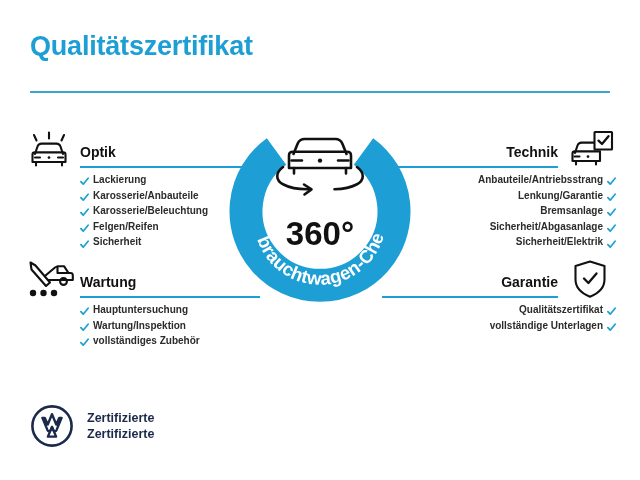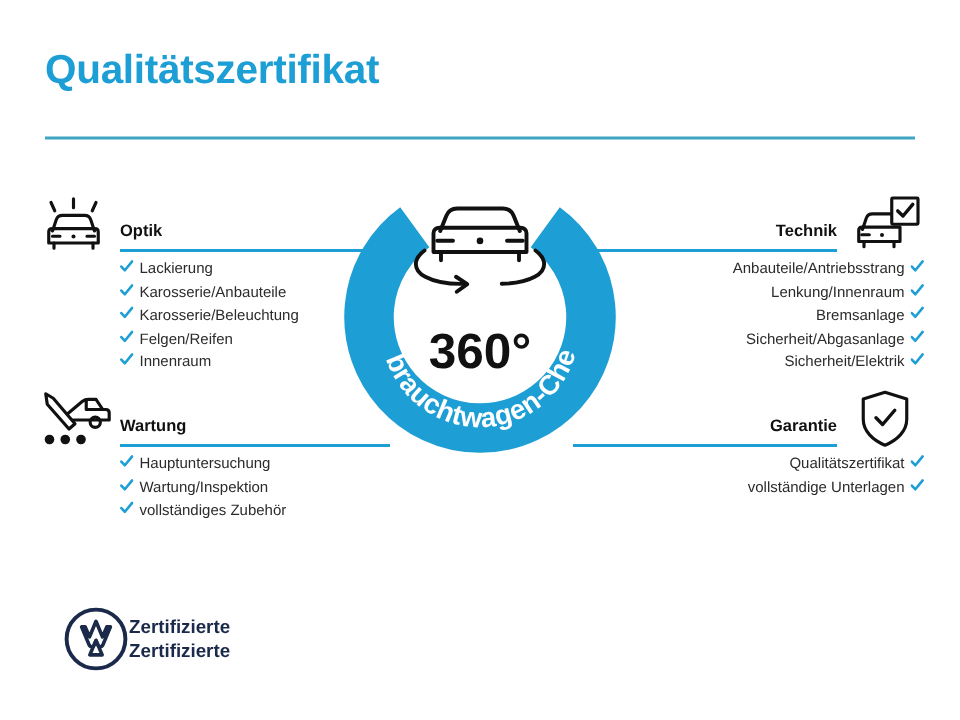--- a/index.html
+++ b/index.html
@@ -61,21 +61,21 @@
     top: 0;
     width: 52px;
     height: 42px;
   }
   .sec-left .sec-icon { left: 0; }
   .sec-right .sec-icon { right: 0; }
 
   .sec-title {
     position: absolute;
     bottom: 12px;
-    font-size: 11px;
+    font-size: 14px;
     font-weight: bold;
     color: #111111;
     white-space: nowrap;
   }
   .sec-left .sec-title { left: 56px; }
   .sec-right .sec-title { right: 58px; }
 
   .sec-rule {
     position: absolute;
     bottom: 4px;
@@ -92,22 +92,23 @@
   }
   .sec-left .sec-list { padding-left: 56px; }
   .sec-right .sec-list { padding-right: 0px; text-align: right; }
 
   .sec-list li {
     font-size: 10px;
     line-height: 15.6px;
     color: #2b2b2b;
     white-space: nowrap;
     display: flex;
-    align-items: flex-start;
+    align-items: center;
     gap: 4px;
+    font-weight: bold;
   }
   .sec-right .sec-list li {
     justify-content: flex-end;
   }
   .check {
     display: inline-block;
     width: 9px;
     height: 9px;
     flex: none;
   }
@@ -117,24 +118,25 @@
     position: absolute;
     left: 228px;
     top: 122px;
     width: 184px;
     height: 188px;
   }
 
   
   .footer {
     position: absolute;
-    left: 42px;
+    left: 30px;
     top: 404px;
     display: flex;
     align-items: center;
+    gap: 13px;
   }
   .vw-mark { width: 44px; height: 44px; flex: none; }
   .footer-text {
     font-size: 12.5px;
     font-weight: bold;
     line-height: 16px;
     color: #1b2a4a;
     white-space: nowrap;
   }
 </style>
@@ -193,21 +195,21 @@
             </svg>
         </span>
         <span>Felgen/Reifen</span>
       </li>
       <li>
         <span class="check">
           <svg viewBox="0 0 10 10" width="9" height="9">
               <path d="M1 5.2 L3.6 8 L9 1.4" fill="none" stroke="#1d9ed4" stroke-width="1.9" stroke-linecap="round" stroke-linejoin="round"></path>
             </svg>
         </span>
-        <span>Innenraum</span>
+        <span>Sicherheit</span>
       </li>
     </ul>
   </div>
 
   <div class="section sec-wartung sec-left">
     <div class="sec-head">
       <span class="sec-icon">
         <svg viewBox="0 0 52 42" width="52" height="42" fill="none" stroke="#111" stroke-width="2.1" stroke-linecap="round" stroke-linejoin="round">
           <path d="M6.5 4.5 L11.5 7.5 L26 24.5 L22 28 L7.5 11.5 Z"></path>
           <path d="M21.5 17.5 L31 9.5 C32.2 8.6 33.4 8.2 34.9 8.2 L40 8.2 L44.5 15 L46.5 15 C48 15 48.8 15.9 48.8 17.3 L48.8 22 L24.5 22"></path>
@@ -268,21 +270,21 @@
     <ul class="sec-list">
       <li>
         <span>Anbauteile/Antriebsstrang</span>
         <span class="check">
           <svg viewBox="0 0 10 10" width="9" height="9">
               <path d="M1 5.2 L3.6 8 L9 1.4" fill="none" stroke="#1d9ed4" stroke-width="1.9" stroke-linecap="round" stroke-linejoin="round"></path>
             </svg>
         </span>
       </li>
       <li>
-        <span>Lenkung/Innenraum</span>
+        <span>Lenkung/Garantie</span>
         <span class="check">
           <svg viewBox="0 0 10 10" width="9" height="9">
               <path d="M1 5.2 L3.6 8 L9 1.4" fill="none" stroke="#1d9ed4" stroke-width="1.9" stroke-linecap="round" stroke-linejoin="round"></path>
             </svg>
         </span>
       </li>
       <li>
         <span>Bremsanlage</span>
         <span class="check">
           <svg viewBox="0 0 10 10" width="9" height="9">

